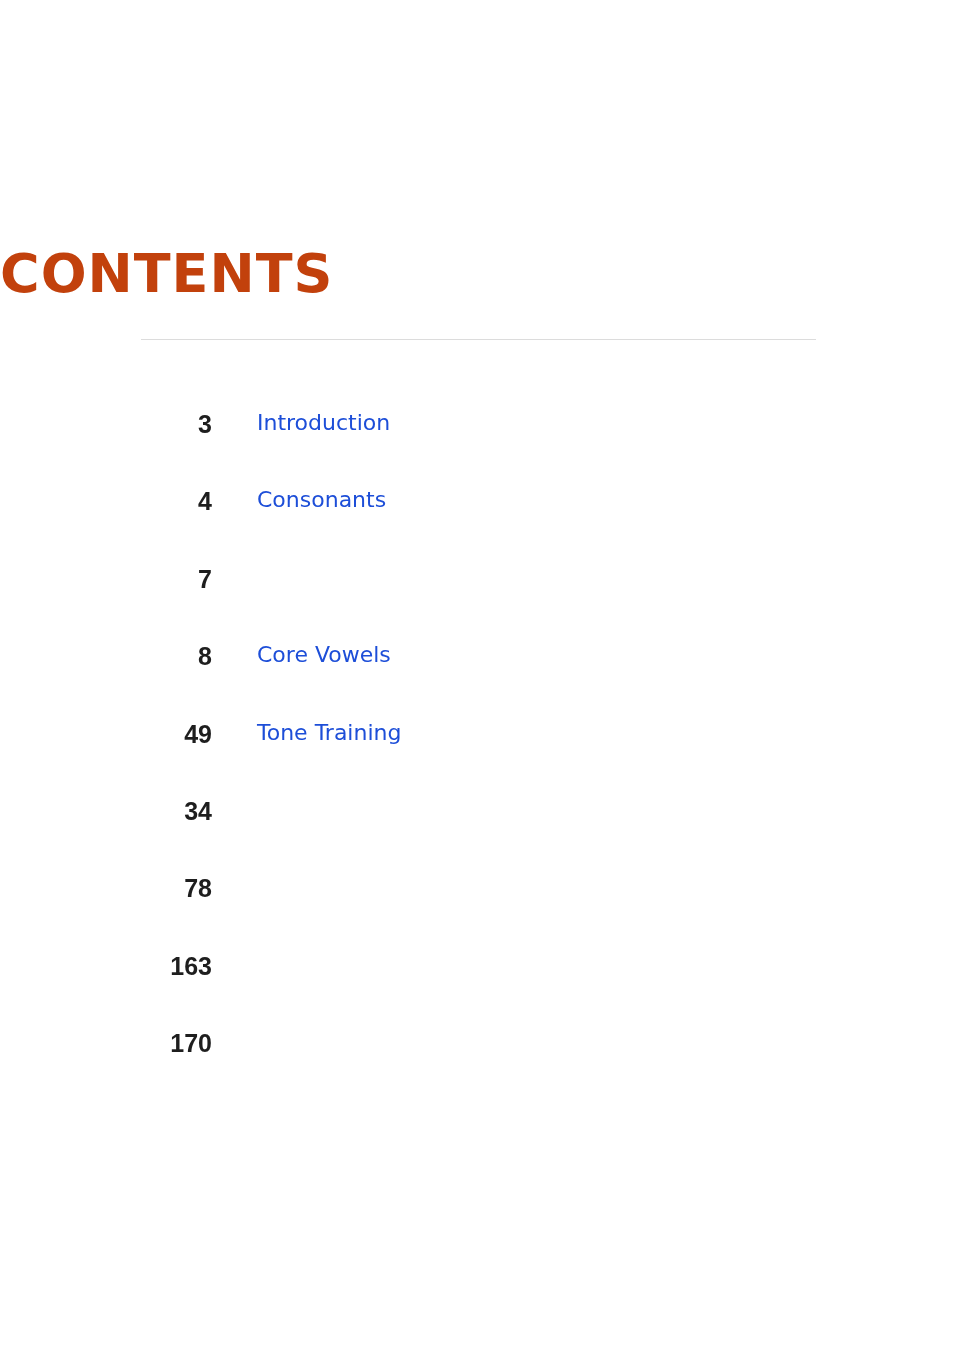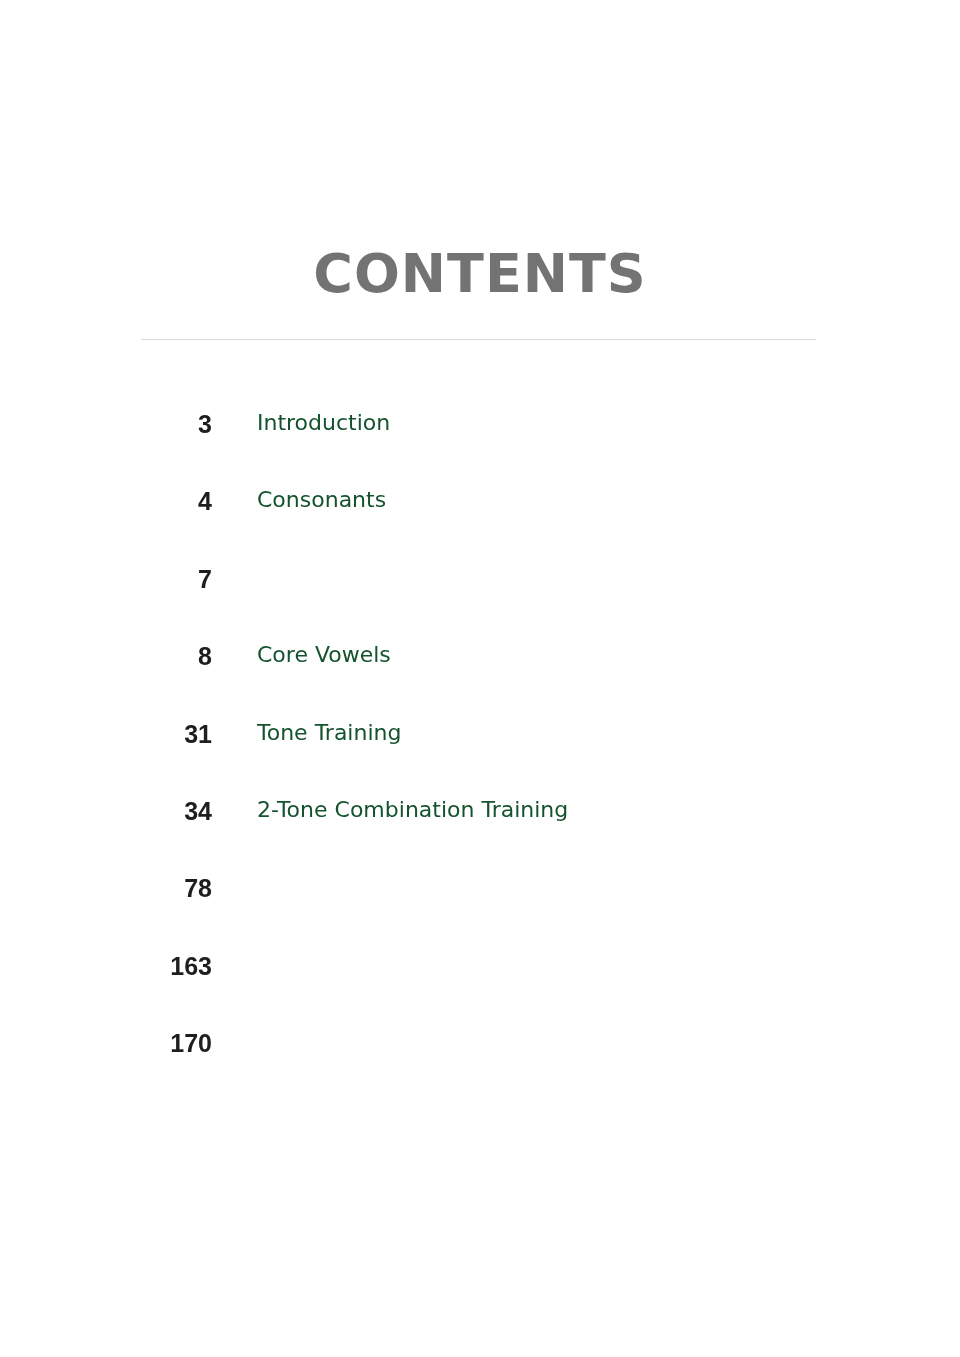--- a/index.html
+++ b/index.html
@@ -1,35 +1,35 @@
 <!DOCTYPE html>
 <html><head>
   <meta charset="utf-8">
   <style>
     html, body { margin: 0; padding: 0; background: #ffffff; }
     body { width: 960px; height: 1357px; position: relative; overflow: hidden; }
     .title {
       position: absolute; left: 0; width: 960px; top: 242px;
-      text-align: center; font-family: "DejaVu Sans", sans-serif;
-      font-weight: bold; font-size: 54px; color: #737373; letter-spacing: 1px;
+      font-family: "DejaVu Sans", sans-serif;
+      font-weight: bold; font-size: 54px; color: #c2410c; letter-spacing: 1px;
     }
     .rule {
       position: absolute; left: 141px; width: 675px; top: 339px;
       height: 1px; background: #dcdcdc;
     }
     .toc { position: absolute; left: 0; top: 0; width: 960px; }
     .row { position: absolute; left: 0; width: 960px; height: 40px; }
     .num {
       position: absolute; right: 748px; width: 80px; text-align: right;
       font-family: "Liberation Sans", sans-serif; font-weight: bold;
       font-size: 25px; color: #1e1e1e; top: 0;
     }
     .label {
       position: absolute; left: 257px; top: 0;
-      font-family: "DejaVu Sans", sans-serif; font-size: 22px; color: #14532d;
+      font-family: "DejaVu Sans", sans-serif; font-size: 22px; color: #1d4ed8;
     }
   </style>
 </head>
 <body>
 
 <div class="title">CONTENTS</div>
 <div class="rule"></div>
 
 <div class="toc">
   <div class="row" style="top:410px">
@@ -41,26 +41,25 @@
     <span class="label">Consonants</span>
   </div>
   <div class="row" style="top:565px">
     <span class="num">7</span>
   </div>
   <div class="row" style="top:642px">
     <span class="num">8</span>
     <span class="label">Core Vowels</span>
   </div>
   <div class="row" style="top:720px">
-    <span class="num">31</span>
+    <span class="num">49</span>
     <span class="label">Tone Training</span>
   </div>
   <div class="row" style="top:797px">
     <span class="num">34</span>
-    <span class="label">2-Tone Combination Training</span>
   </div>
   <div class="row" style="top:874px">
     <span class="num">78</span>
   </div>
   <div class="row" style="top:952px">
     <span class="num">163</span>
   </div>
   <div class="row" style="top:1029px">
     <span class="num">170</span>
   </div>

